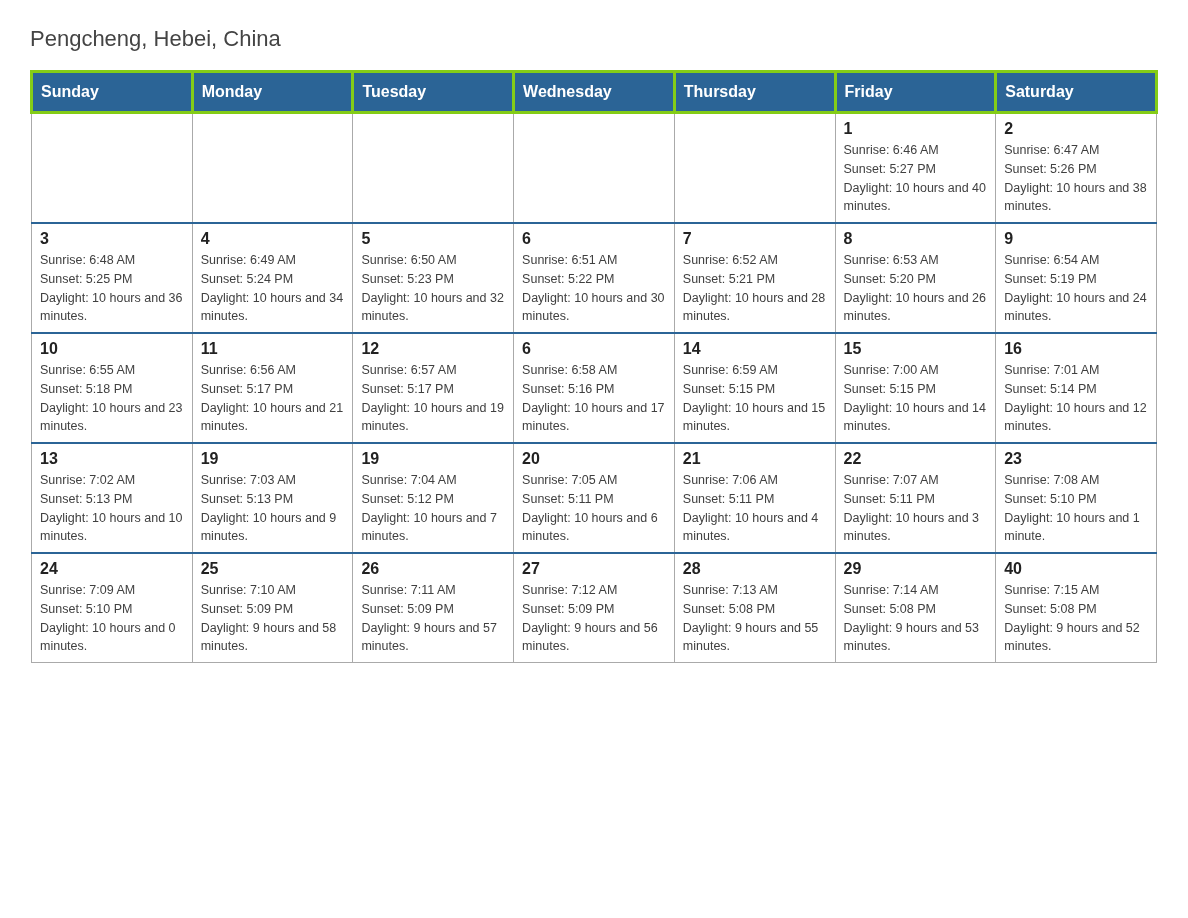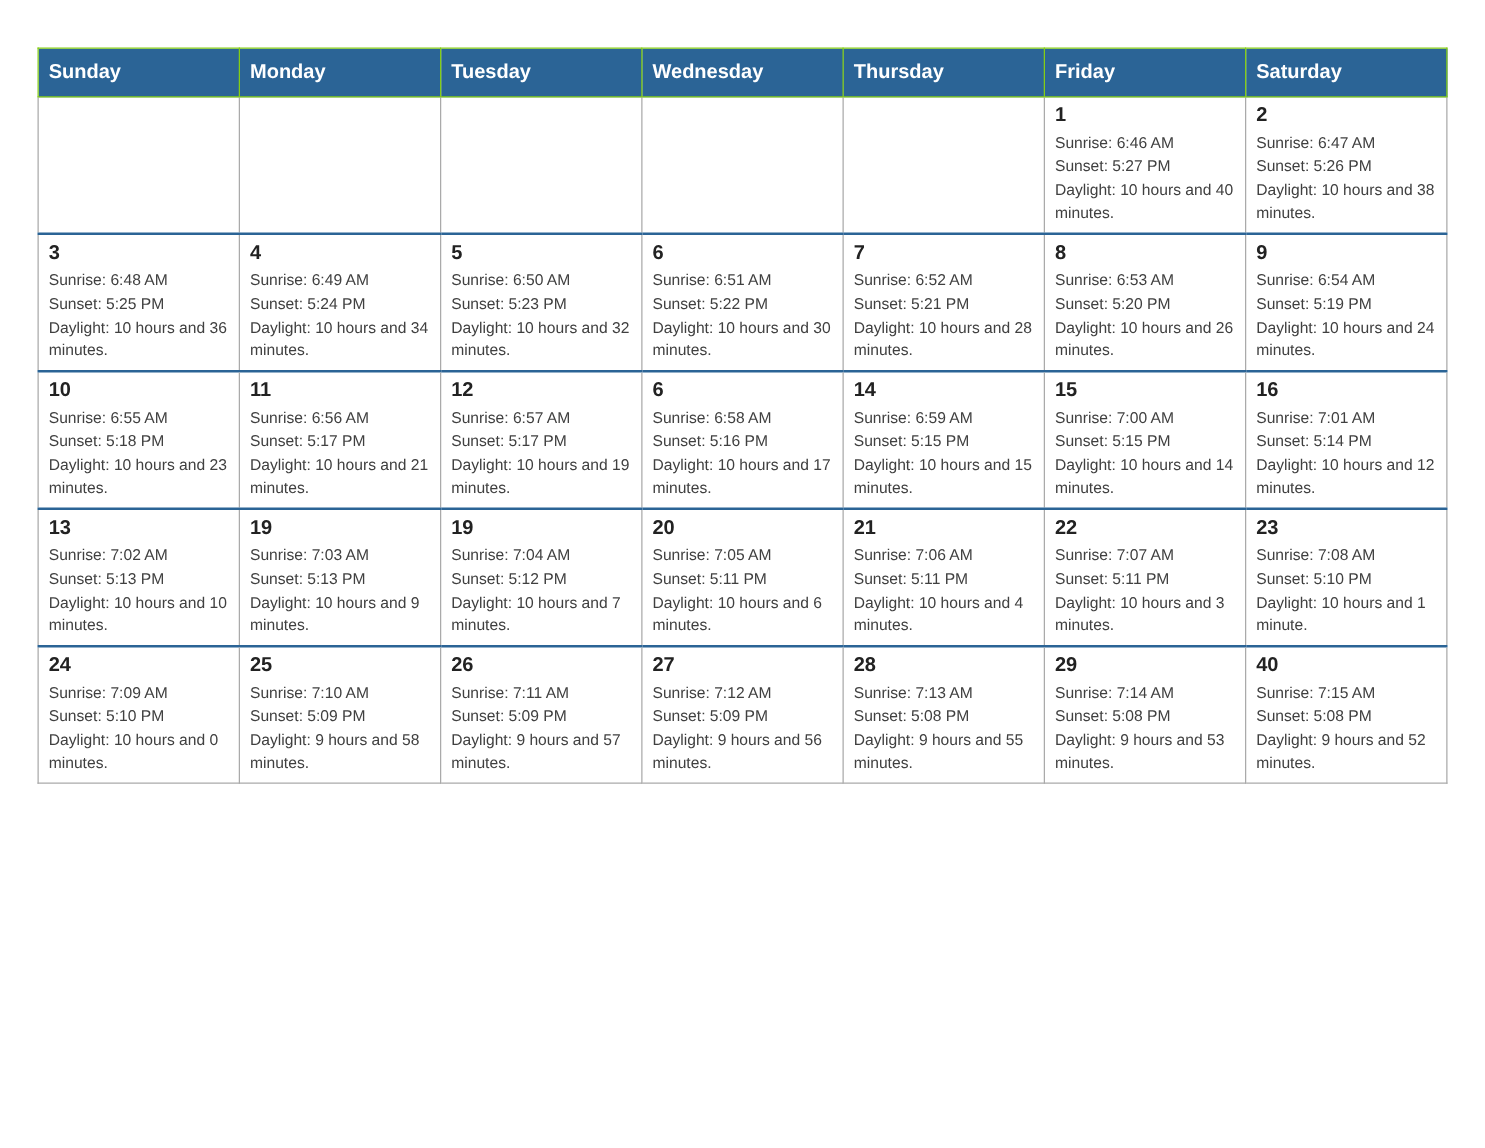--- a/index.html
+++ b/index.html
@@ -64,21 +64,21 @@
       width: 100%;
       border-collapse: collapse;
     }
     .calendar-table th {
       background-color: #2b6496;
       color: #fff;
       font-size: 16px;
       font-weight: bold;
       padding: 10px 8px;
       text-align: left;
-      border: 1px solid #84cc16;
+      border: 3px solid #84cc16;
     }
     .calendar-table td {
       border: 1px solid #aaa;
       vertical-align: top;
       padding: 6px 8px;
       width: 14.28%;
       min-height: 100px;
       background: #fff;
     }
     .day-number {
@@ -98,20 +98,21 @@
     }
     .row-border td {
       border-top: 2px solid #2b6496;
     }
   </style>
 </head>
 <body>
 
 <div class="header-area">
   <div class="title-area">
+    <div class="subtitle">Pengcheng, Hebei, China</div>
   </div>
 </div>
 
 <table class="calendar-table">
   <thead>
     <tr>
     <th>Sunday</th>
         <th>Monday</th>
         <th>Tuesday</th>
         <th>Wednesday</th>

